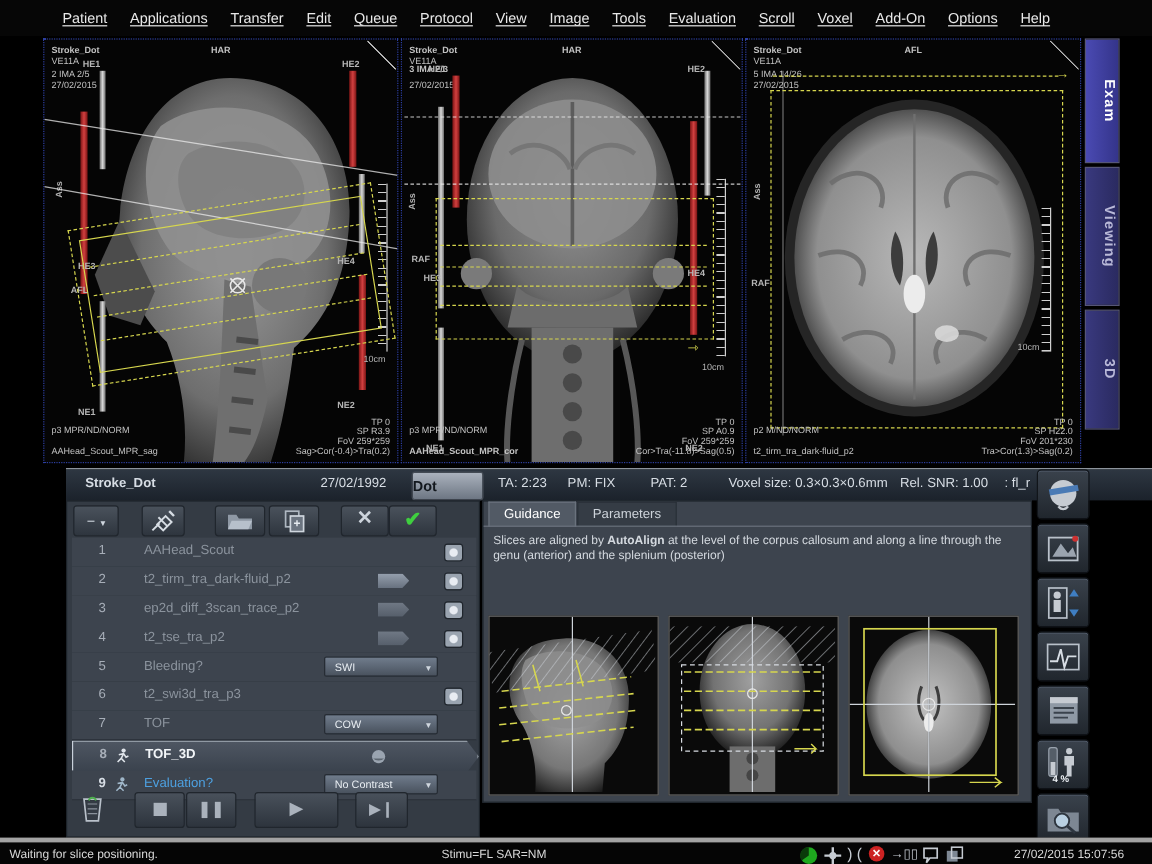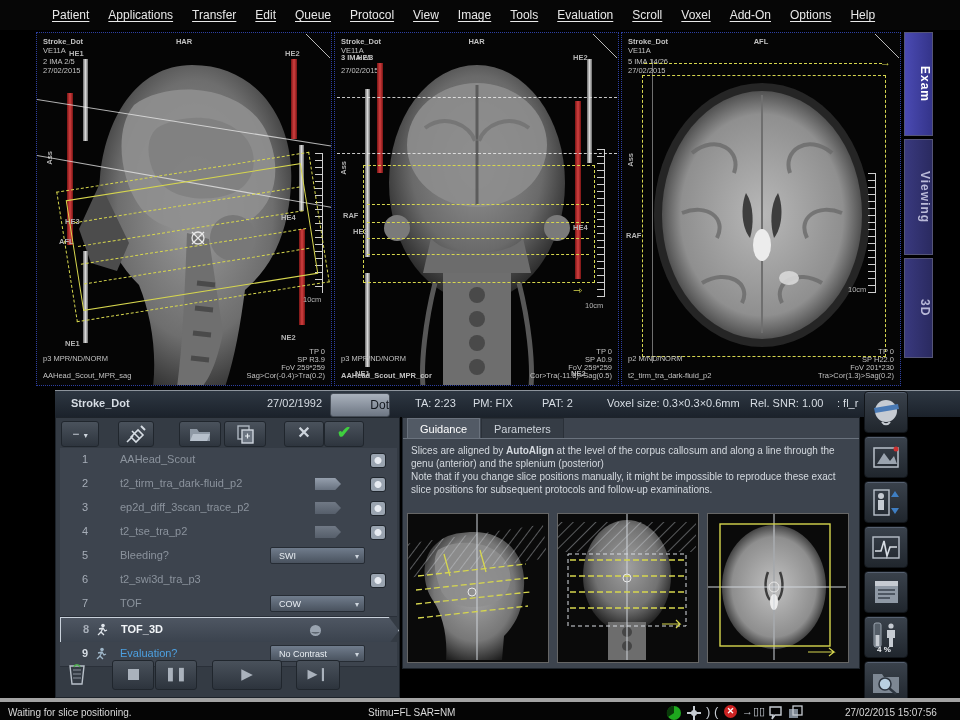--- a/index.html
+++ b/index.html
@@ -32,23 +32,23 @@
   .yarrow{position:absolute;color:#d6d64e;font-size:11px;line-height:11px;}
   
   .vtab{position:absolute;left:904px;width:29px;color:#cfcfe8;font-size:12px;font-weight:bold;
         writing-mode:vertical-rl;text-align:center;border:1px solid #555577;box-sizing:border-box;
         letter-spacing:1px;}
   
   #infobar{position:absolute;left:55px;top:390px;width:905px;height:27px;
            background:linear-gradient(#2e3742,#1b222b);border-top:1px solid #8d949c;
            box-sizing:border-box;color:#d7dde4;font-size:11px;}
   .ib{position:absolute;top:6px;white-space:nowrap;}
-  #dot-btn{position:absolute;left:275px;top:2px;width:58px;height:22px;border-radius:3px;
+  #dot-btn{position:absolute;left:288px;top:2px;width:58px;height:22px;border-radius:3px;
            background:linear-gradient(#aab2bd,#6d7683);border:1px solid #454c56;
-           color:#13181e;font-size:12px;font-weight:normal;text-align:right;line-height:22px;}
+           color:#13181e;font-size:12px;font-weight:bold;text-align:left;line-height:22px;}
   
   #exam-panel{position:absolute;left:55px;top:417px;width:345px;height:281px;
               background:#343b44;border:1px solid #1d232a;box-sizing:border-box;}
   .tbtn{position:absolute;top:3px;height:24px;border-radius:3px;border:1px solid #20262d;
         background:linear-gradient(#4a525c,#2e353e);color:#c3cad2;text-align:center;}
   .row{position:absolute;left:4px;width:337px;height:24px;background:#3d444e;
        border-bottom:1px solid #2a3039;color:#8b939d;font-size:11px;}
   .row .num{position:absolute;left:22px;top:5px;color:#a7aeb8;}
   .row .lbl{position:absolute;left:60px;top:5px;white-space:nowrap;}
   .drop{position:absolute;left:210px;top:3px;width:95px;height:17px;border-radius:2px;
@@ -411,21 +411,21 @@
   </div>
   <div class="transport-btn" style="left:296px;width:42px;line-height:26px;font-size:13px;">
     <span>▶❙</span>
   </div>
   <div class="abs" style="left:346px;top:667px;color:#e3e8ee;font-size:11px;margin-top:34px;">Σ 02:05</div>
 
   <div id="guidance-panel">
     <div class="gtab active" style="left:4px;">Guidance</div>
     <div class="gtab inactive" style="left:78px;">Parameters</div>
     <div style="position:absolute;left:0;top:20px;width:456px;border-top:1px solid #6a727d;"></div>
-    <div id="gtext"><span>Slices are aligned by </span><b>AutoAlign</b><span> at the level of the corpus callosum and along a line through the genu (anterior) and the splenium (posterior)</span><br><span>Note that if you change slice positions manually, it might be impossible to reproduce these exact slice positions for subsequent protocols and follow-up examinations.</span></div>
+    <div id="gtext"><span>Slices are aligned by </span><b>AutoAlign</b><span> at the level of the corpus callosum and along a line through the genu (anterior) and the splenium (posterior)</span><br></div>
 
     <div class="thumb" style="left:4px;">
       <svg width="138" height="146" viewBox="0 0 138 146">
         <defs>
           <pattern id="h1" width="8" height="8" patternUnits="userSpaceOnUse" patternTransform="rotate(45)">
             <path d="M0,0 L0,8" stroke="#cfd4da" stroke-width="1"></path>
           </pattern>
           <radialGradient id="tg1" cx="50%" cy="45%" r="62%">
             <stop offset="0%" stop-color="#a8a8a8"></stop>
               <stop offset="65%" stop-color="#777"></stop>

